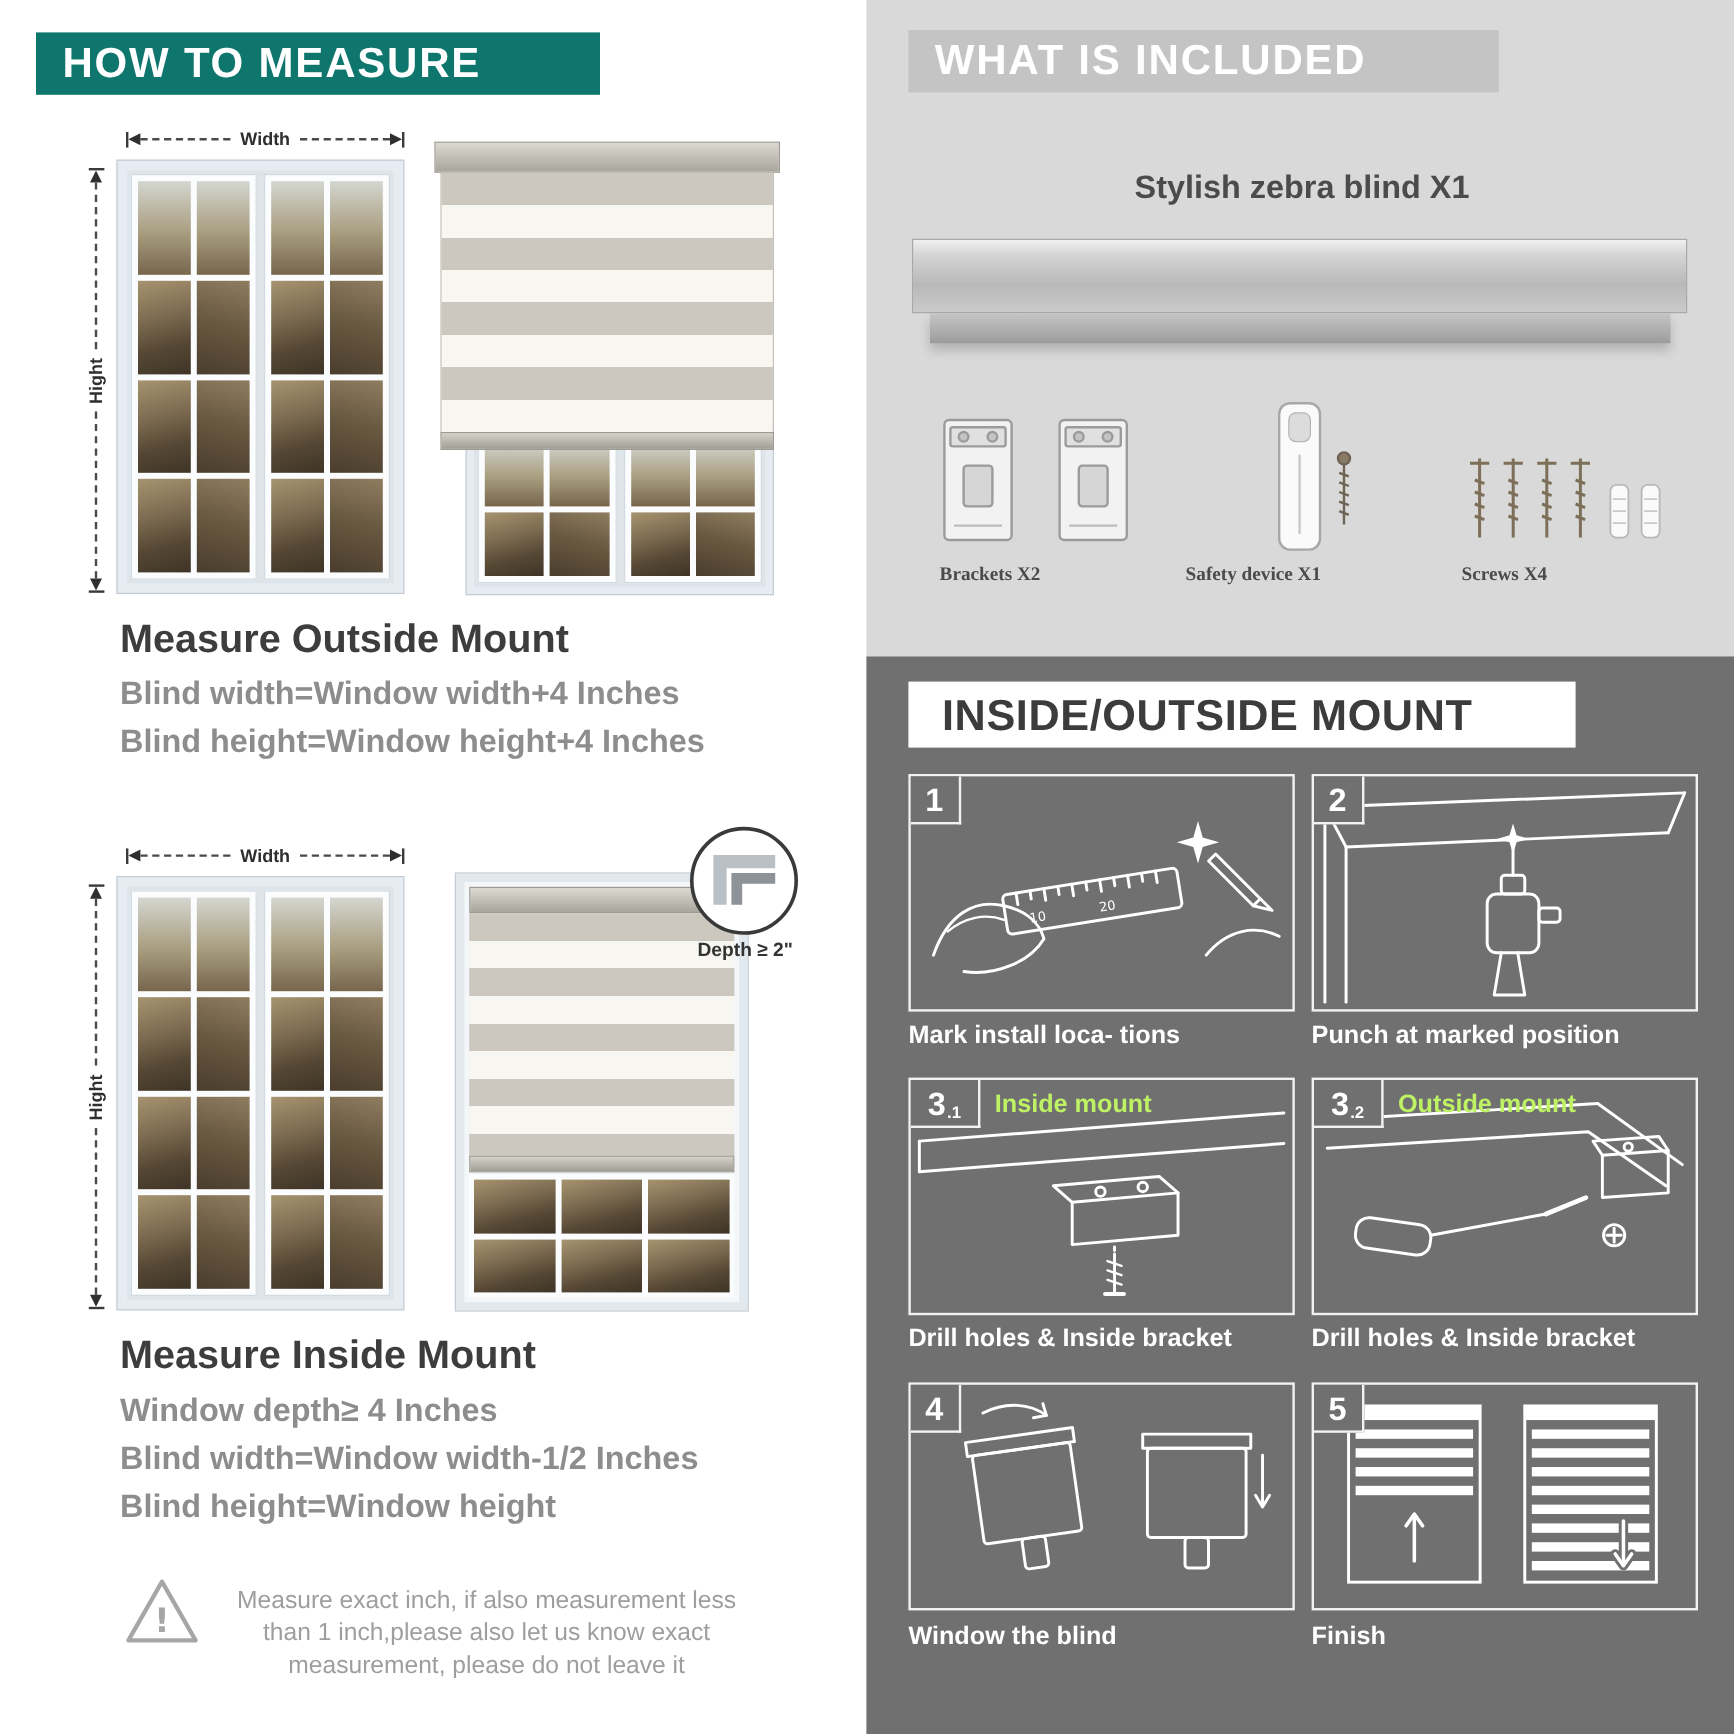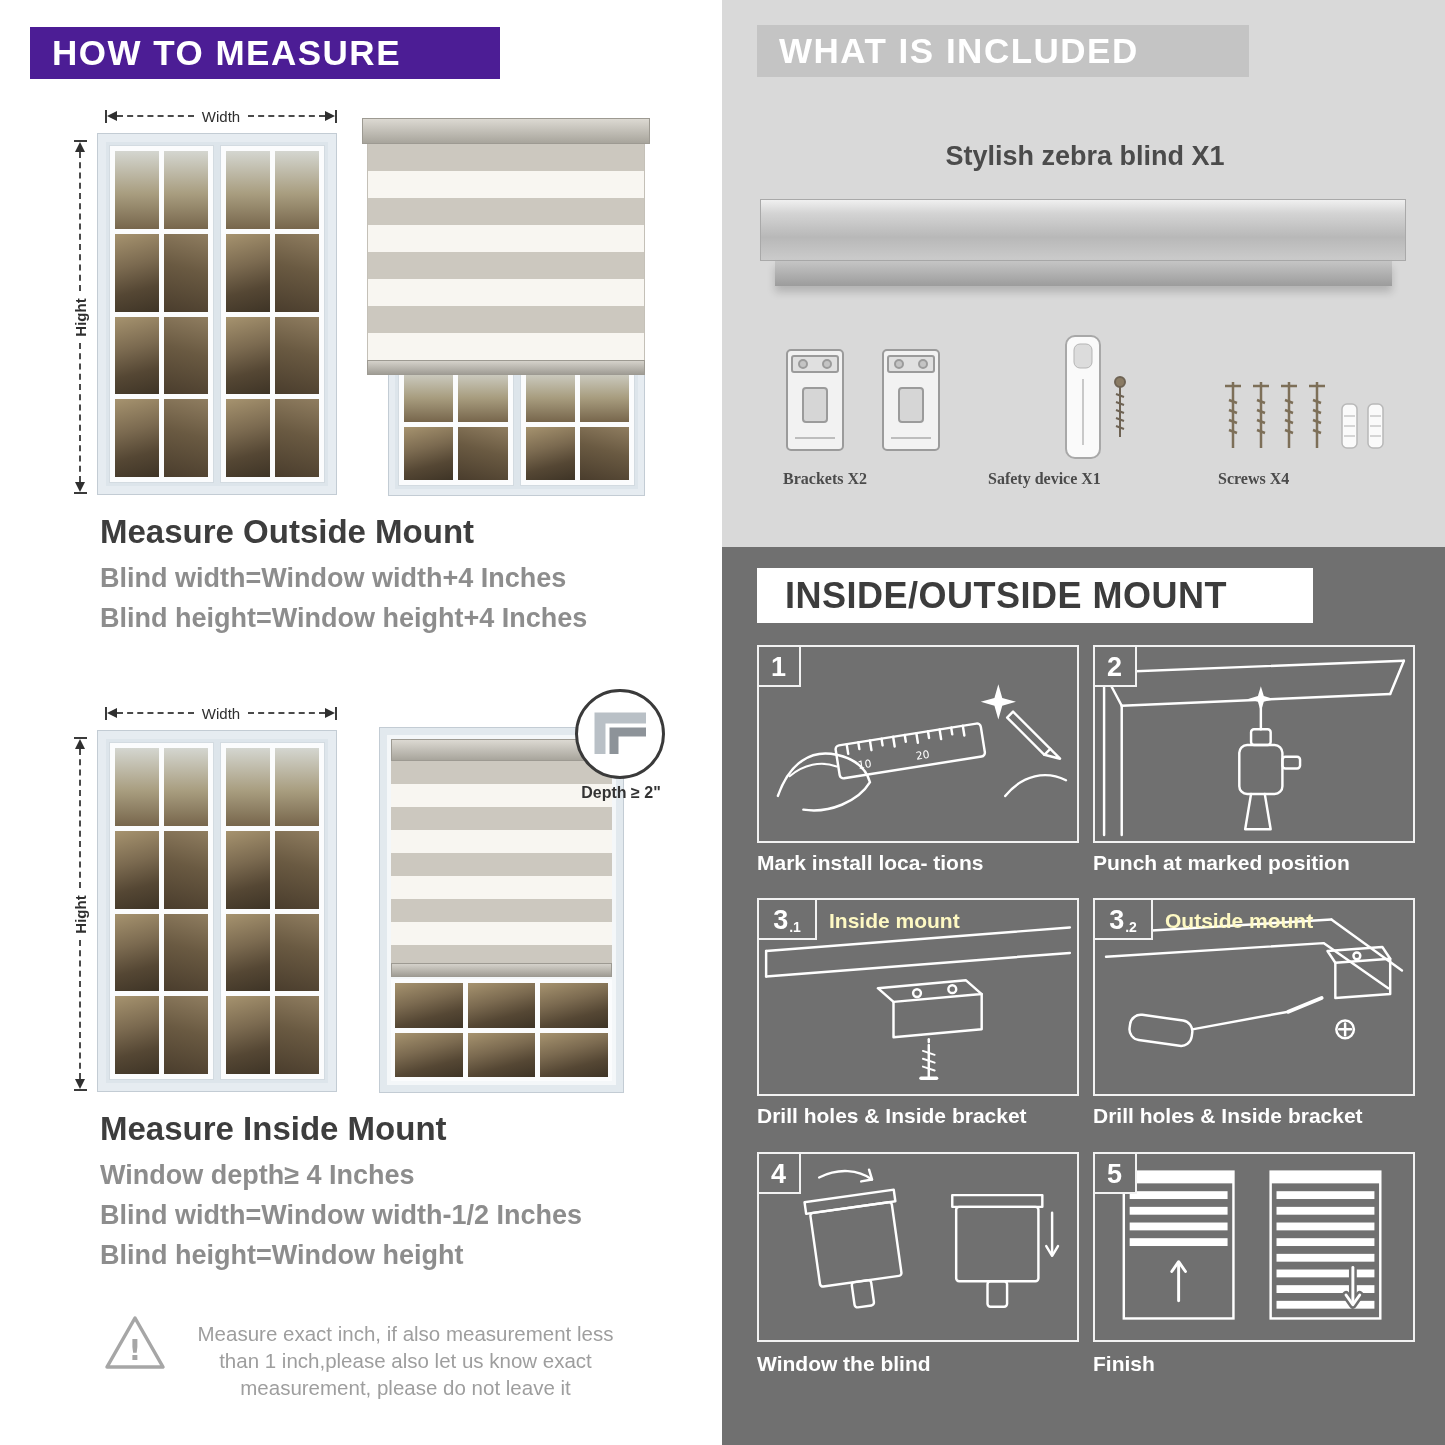--- a/index.html
+++ b/index.html
@@ -3,38 +3,38 @@
 <meta charset="utf-8">
 <style>
   html,body{margin:0;padding:0;background:#fff;}
   .canvas{position:relative;width:1445px;height:1445px;background:#fff;overflow:hidden;
           font-family:"Liberation Sans", sans-serif;}
   .abs{position:absolute;}
 
   
   .banner{position:absolute;display:flex;align-items:center;height:52px;
           color:#fff;font-weight:bold;font-size:35px;letter-spacing:1.5px;padding:0 0 0 22px;}
-  .banner.left-banner{left:30px;top:27px;width:448px;background:#4c1d95;}
+  .banner.left-banner{left:30px;top:27px;width:448px;background:#0f766e;}
   .banner.inc-banner{left:757px;top:25px;width:470px;background:#c4c4c4;}
   .mount-banner{position:absolute;left:757px;top:568px;width:556px;height:55px;background:#ffffff;
           display:flex;align-items:center;color:#3c3c3c;font-weight:bold;font-size:36px;
           letter-spacing:.5px;padding-left:28px;box-sizing:border-box;}
   .h2{position:absolute;color:#3d3d3d;font-weight:bold;font-size:33px;}
   .gline{position:absolute;color:#8d8d8d;font-weight:bold;font-size:27px;}
 
   
   .arrow-h{position:absolute;display:flex;align-items:center;}
   .arrow-h .tick{width:2px;height:13px;background:#3a3a3a;}
   .arrow-h .line{flex:1;height:0;border-top:2px dashed #4a4a4a;}
   .head{width:0;height:0;}
   .head.left{border-top:5px solid transparent;border-bottom:5px solid transparent;border-right:10px solid #2f2f2f;}
   .head.right{border-top:5px solid transparent;border-bottom:5px solid transparent;border-left:10px solid #2f2f2f;}
   .head.up{border-left:5px solid transparent;border-right:5px solid transparent;border-bottom:10px solid #2f2f2f;}
   .head.down{border-left:5px solid transparent;border-right:5px solid transparent;border-top:10px solid #2f2f2f;}
-  .arrow-h .lbl{margin:0 8px;font-size:15px;font-weight:normal;color:#2f2f2f;white-space:nowrap;}
+  .arrow-h .lbl{margin:0 8px;font-size:15px;font-weight:bold;color:#2f2f2f;white-space:nowrap;}
   .arrow-v{position:absolute;display:flex;flex-direction:column;align-items:center;width:16px;}
   .arrow-v .tick{width:13px;height:2px;background:#3a3a3a;}
   .arrow-v .vline{flex:1;width:0;border-left:2px dashed #4a4a4a;}
   .arrow-v .vlbl{height:52px;display:flex;align-items:center;justify-content:center;}
   .arrow-v .vlbl span{transform:rotate(-90deg);font-size:15px;font-weight:bold;color:#2f2f2f;white-space:nowrap;}
 
   
   .win{position:absolute;background:#e6ecf1;border:1px solid #c3ccd4;padding:8px;box-sizing:border-box;}
   .win-inner{display:flex;gap:6px;height:100%;background:#dde5eb;padding:3px;box-sizing:border-box;}
   .sash{flex:1;background:#fbfcfd;border:1px solid #d3dbe1;display:grid;grid-template-columns:1fr 1fr;
@@ -76,21 +76,21 @@
   
   .mount-bg{position:absolute;left:722px;top:547px;width:723px;height:898px;background:#707070;}
   .panel{position:absolute;border:2px solid #f2f2f2;box-sizing:border-box;background:#707070;}
   .panel svg{position:absolute;inset:0;width:100%;height:100%;}
   .panel-num{position:absolute;top:0;left:0;width:42px;height:40px;background:#707070;z-index:2;
              border-right:2px solid #f2f2f2;border-bottom:2px solid #f2f2f2;
              display:flex;align-items:flex-end;justify-content:center;padding-bottom:4px;box-sizing:border-box;
              color:#fff;font-weight:bold;font-size:27px;line-height:1;}
   .panel-num.wide{width:58px;}
   .panel-num .sub{font-size:14px;margin-left:1px;}
-  .step-title{position:absolute;top:9px;left:70px;color:#fef9c3;font-weight:bold;font-size:21px;z-index:2;white-space:nowrap;}
+  .step-title{position:absolute;top:9px;left:70px;color:#bef264;font-weight:bold;font-size:21px;z-index:2;white-space:nowrap;}
   .caption{position:absolute;color:#fff;font-weight:bold;font-size:21px;white-space:nowrap;}
   svg text{font-family:"DejaVu Sans", sans-serif;}
 </style>
 </head>
 <body>
 
 <div class="canvas">
 
   <section>
     <div class="banner left-banner">HOW TO MEASURE</div>

